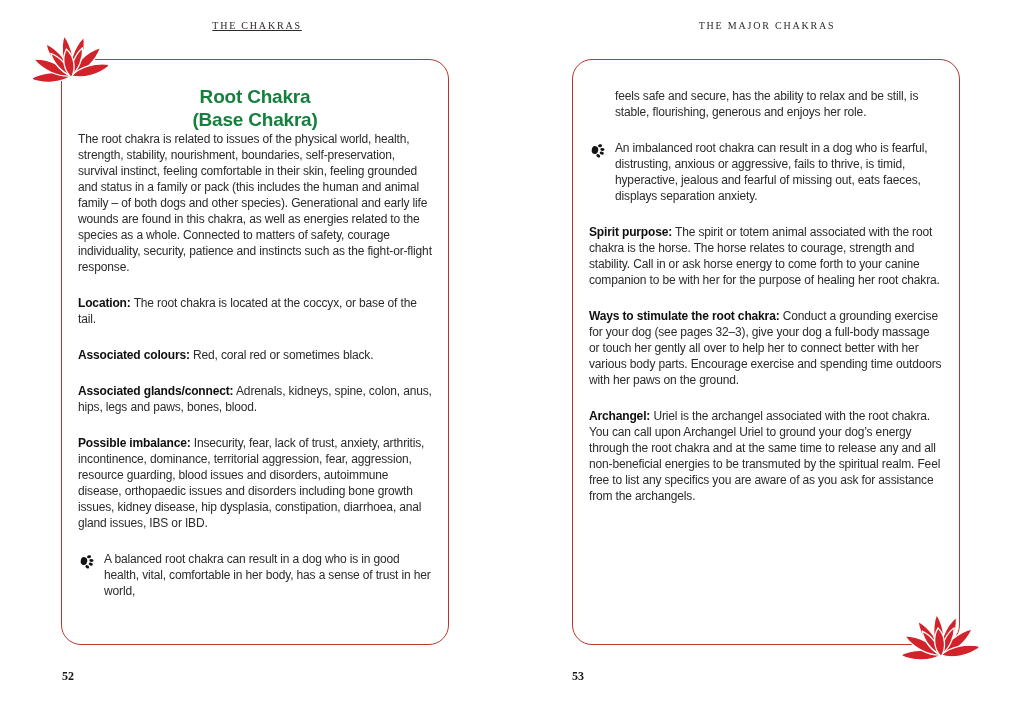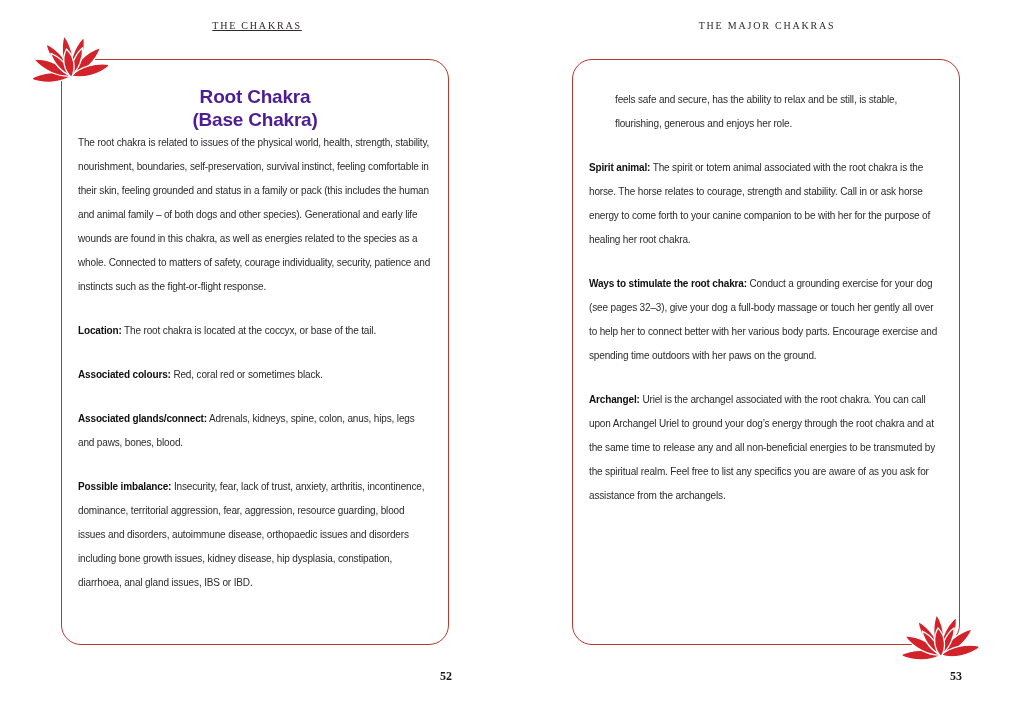--- a/index.html
+++ b/index.html
@@ -20,41 +20,41 @@
   .page-box {
     position:absolute; top:59px; width:388px; height:586px;
     border:1.5px solid #b5372d; border-radius:20px;
     box-sizing:border-box; padding:0 16px; background:#ffffff;
   }
   .page-box.left  { left:61px; }
   .page-box.right { left:572px; }
 
   .chapter-title {
     margin:25px 0 0 0; text-align:center;
-    font-size:19px; line-height:23px; font-weight:bold; color:#4c1d95;
+    font-size:19px; line-height:23px; font-weight:bold; color:#15803d;
     letter-spacing:-0.2px;
   }
   .chapter-title span { display:block; }
 
   .body-text, .paw-row p, .continuation {
-    font-size:10px; line-height:24px; letter-spacing:-0.15px;
+    font-size:12px; line-height:16px; letter-spacing:-0.15px;
     color:#2b2b2b; margin:0 0 20px 0;
   }
   .body-text strong { color:#0f0f0f; font-weight:bold; }
 
   .first-para { }
 
   .paw-row { display:flex; align-items:flex-start; margin:0 0 20px 0; }
   .paw-row .paw { flex:0 0 auto; width:17px; height:17px; margin:2px 9px 0 0; }
   .paw-row p { margin:0; }
 
   .continuation { margin:28px 0 20px 26px; }
 
   .page-number {
-    position:absolute; top:669px; width:390px; text-align:right;
+    position:absolute; top:669px; width:390px; text-align:left;
     font-family:"Liberation Serif", serif; font-weight:bold;
     font-size:12px; color:#161616;
   }
   .page-number.left  { left:62px; }
   .page-number.right { left:572px; }
 
   .lotus { position:absolute; z-index:5; }
   .lotus.top-left     { left:30px;  top:20px;  width:76px; height:76px; transform:rotate(-10deg); }
   .lotus.bottom-right { left:901px; top:599px; width:76px; height:76px; transform:rotate(-6deg); }
 </style>
@@ -109,27 +109,39 @@
     <p class="body-text first-para">The root chakra is related to issues of the physical world, health, strength, stability, nourishment, boundaries, self-preservation, survival instinct, feeling comfortable in their skin, feeling grounded and status in a family or pack (this includes the human and animal family – of both dogs and other species). Generational and early life wounds are found in this chakra, as well as energies related to the species as a whole. Connected to matters of safety, courage individuality, security, patience and instincts such as the fight-or-flight response.</p>
 
     <p class="body-text"><strong>Location:</strong> <span>The root chakra is located at the coccyx, or base of the tail.</span></p>
 
     <p class="body-text"><strong>Associated colours:</strong> <span>Red, coral red or sometimes black.</span></p>
 
     <p class="body-text"><strong>Associated glands/connect:</strong> <span>Adrenals, kidneys, spine, colon, anus, hips, legs and paws, bones, blood.</span></p>
 
     <p class="body-text"><strong>Possible imbalance:</strong> <span>Insecurity, fear, lack of trust, anxiety, arthritis, incontinence, dominance, territorial aggression, fear, aggression, resource guarding, blood issues and disorders, autoimmune disease, orthopaedic issues and disorders including bone growth issues, kidney disease, hip dysplasia, constipation, diarrhoea, anal gland issues, IBS or IBD.</span></p>
 
+    <div class="paw-row">
+      <svg class="paw" viewBox="0 0 24 24">
+          <use href="#paw-def"></use>
+        </svg>
+      <p>A balanced root chakra can result in a dog who is in good health, vital, comfortable in her body, has a sense of trust in her world,</p>
+    </div>
   </div>
 
   <div class="page-box right">
     <p class="continuation">feels safe and secure, has the ability to relax and be still, is stable, flourishing, generous and enjoys her role.</p>
 
+    <div class="paw-row">
+      <svg class="paw" viewBox="0 0 24 24">
+          <use href="#paw-def"></use>
+        </svg>
+      <p>An imbalanced root chakra can result in a dog who is fearful, distrusting, anxious or aggressive, fails to thrive, is timid, hyperactive, jealous and fearful of missing out, eats faeces, displays separation anxiety.</p>
+    </div>
 
-    <p class="body-text"><strong>Spirit animal:</strong> <span>The spirit or totem animal associated with the root chakra is the horse. The horse relates to courage, strength and stability. Call in or ask horse energy to come forth to your canine companion to be with her for the purpose of healing her root chakra.</span></p>
+    <p class="body-text"><strong>Spirit purpose:</strong> <span>The spirit or totem animal associated with the root chakra is the horse. The horse relates to courage, strength and stability. Call in or ask horse energy to come forth to your canine companion to be with her for the purpose of healing her root chakra.</span></p>
 
     <p class="body-text"><strong>Ways to stimulate the root chakra:</strong> <span>Conduct a grounding exercise for your dog (see pages 32–3), give your dog a full-body massage or touch her gently all over to help her to connect better with her various body parts. Encourage exercise and spending time outdoors with her paws on the ground.</span></p>
 
     <p class="body-text"><strong>Archangel:</strong> <span>Uriel is the archangel associated with the root chakra. You can call upon Archangel Uriel to ground your dog’s energy through the root chakra and at the same time to release any and all non-beneficial energies to be transmuted by the spiritual realm. Feel free to list any specifics you are aware of as you ask for assistance from the archangels.</span></p>
   </div>
 
   <div class="page-number left">52</div>
   <div class="page-number right">53</div>
 
   <svg class="lotus top-left" viewBox="0 0 100 100">

